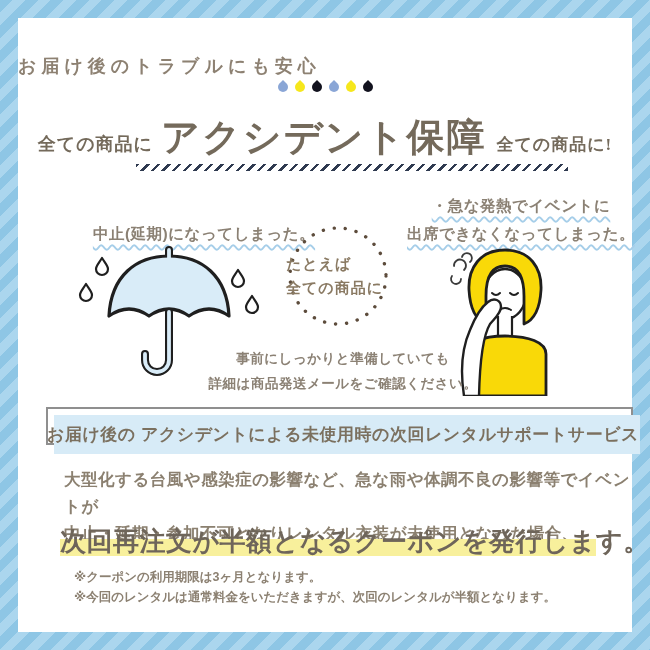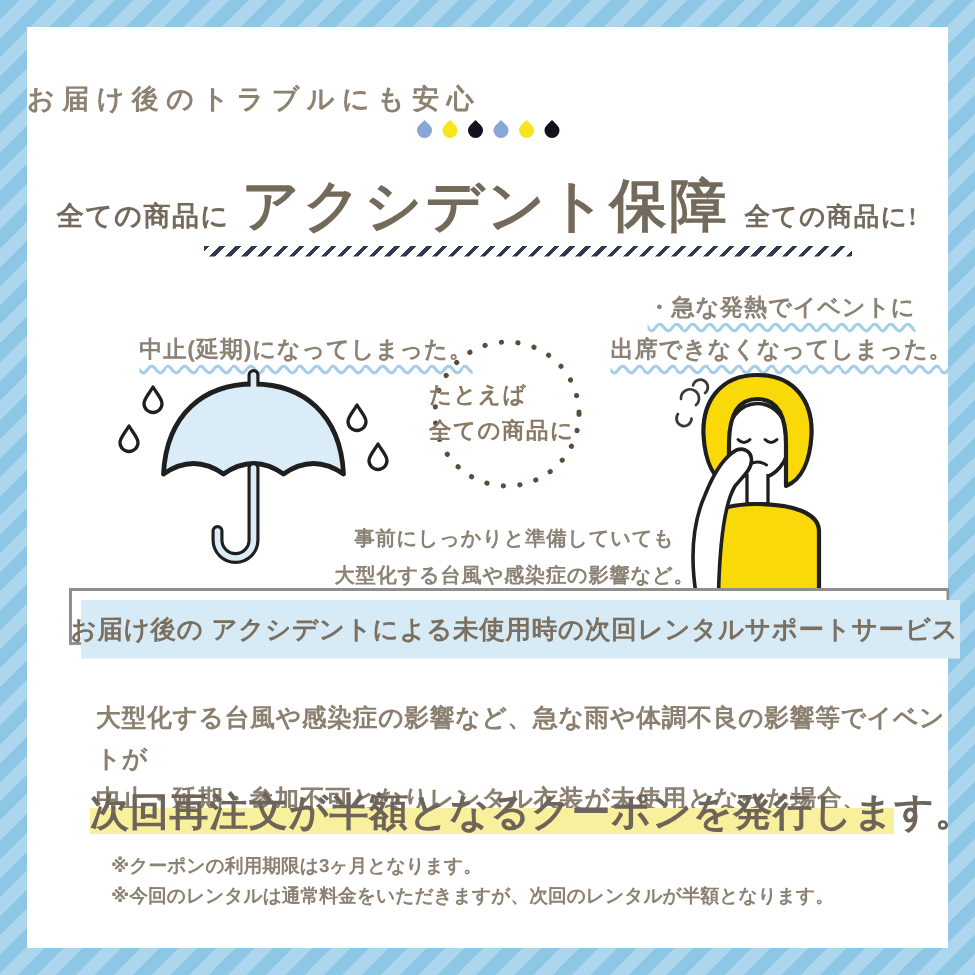--- a/index.html
+++ b/index.html
@@ -44,21 +44,21 @@
   .circle-box{left:268px;top:206px;width:104px;height:104px;}
   .circle-box svg{position:absolute;inset:0;}
   .circle-text{position:absolute;inset:0;display:flex;flex-direction:column;align-items:flex-start;
     justify-content:center;font-size:15px;font-weight:700;color:#8a7a63;line-height:24px;letter-spacing:1px;}
   .woman-box{left:430px;top:226px;width:120px;height:152px;}
 
   .caption{top:328px;left:150px;width:350px;text-align:center;font-size:13.5px;font-weight:700;
     color:#8b8174;line-height:25px;letter-spacing:0.5px;}
 
   
-  .service-box{left:28px;top:374px;width:594px;height:47px;}
+  .service-box{left:28px;top:389px;width:594px;height:47px;}
   .service-border{position:absolute;left:0;top:0;right:7px;bottom:9px;border:2px solid #8f8f8f;background:#fff;}
   .service-fill{position:absolute;left:8px;top:8px;right:0;bottom:0;background:#d7ebf7;}
   .service-title{position:absolute;inset:0;display:flex;align-items:center;justify-content:center;
     padding-top:7px;font-size:17px;font-weight:700;color:#7b705f;letter-spacing:0.5px;}
 
   .body-text{top:448px;left:46px;width:570px;font-size:16.5px;font-weight:700;color:#8b8070;
     line-height:27px;letter-spacing:0.5px;}
 
   .coupon{top:506px;left:42px;width:590px;font-size:26px;font-weight:800;color:#6e655a;
     letter-spacing:0.5px;white-space:nowrap;}
@@ -161,21 +161,21 @@
         <g fill="none" stroke="#3a3a3a" stroke-width="1.8" stroke-linecap="round">
           <path d="M6,22 a6,6 0 1 1 10,4"></path>
           <path d="M4,32 a5,5 0 1 0 9,3"></path>
           <path d="M14,13 a5,5 0 1 1 8,5"></path>
         </g>
       </svg>
     </div>
 
     <div class="abs caption">
       <span>事前にしっかりと準備していても</span><br>
-      <span>大型化する台風や感染症の影響など。</span>
+      <span>詳細は商品発送メールをご確認ください。</span>
     </div>
 
     <div class="abs service-box">
       <div class="service-border"></div>
       <div class="service-fill"></div>
       <div class="service-title">お届け後の アクシデントによる未使用時の次回レンタルサポートサービス</div>
     </div>
 
     <div class="abs body-text">
       <span>大型化する台風や感染症の影響など、急な雨や体調不良の影響等でイベントが</span><br>

